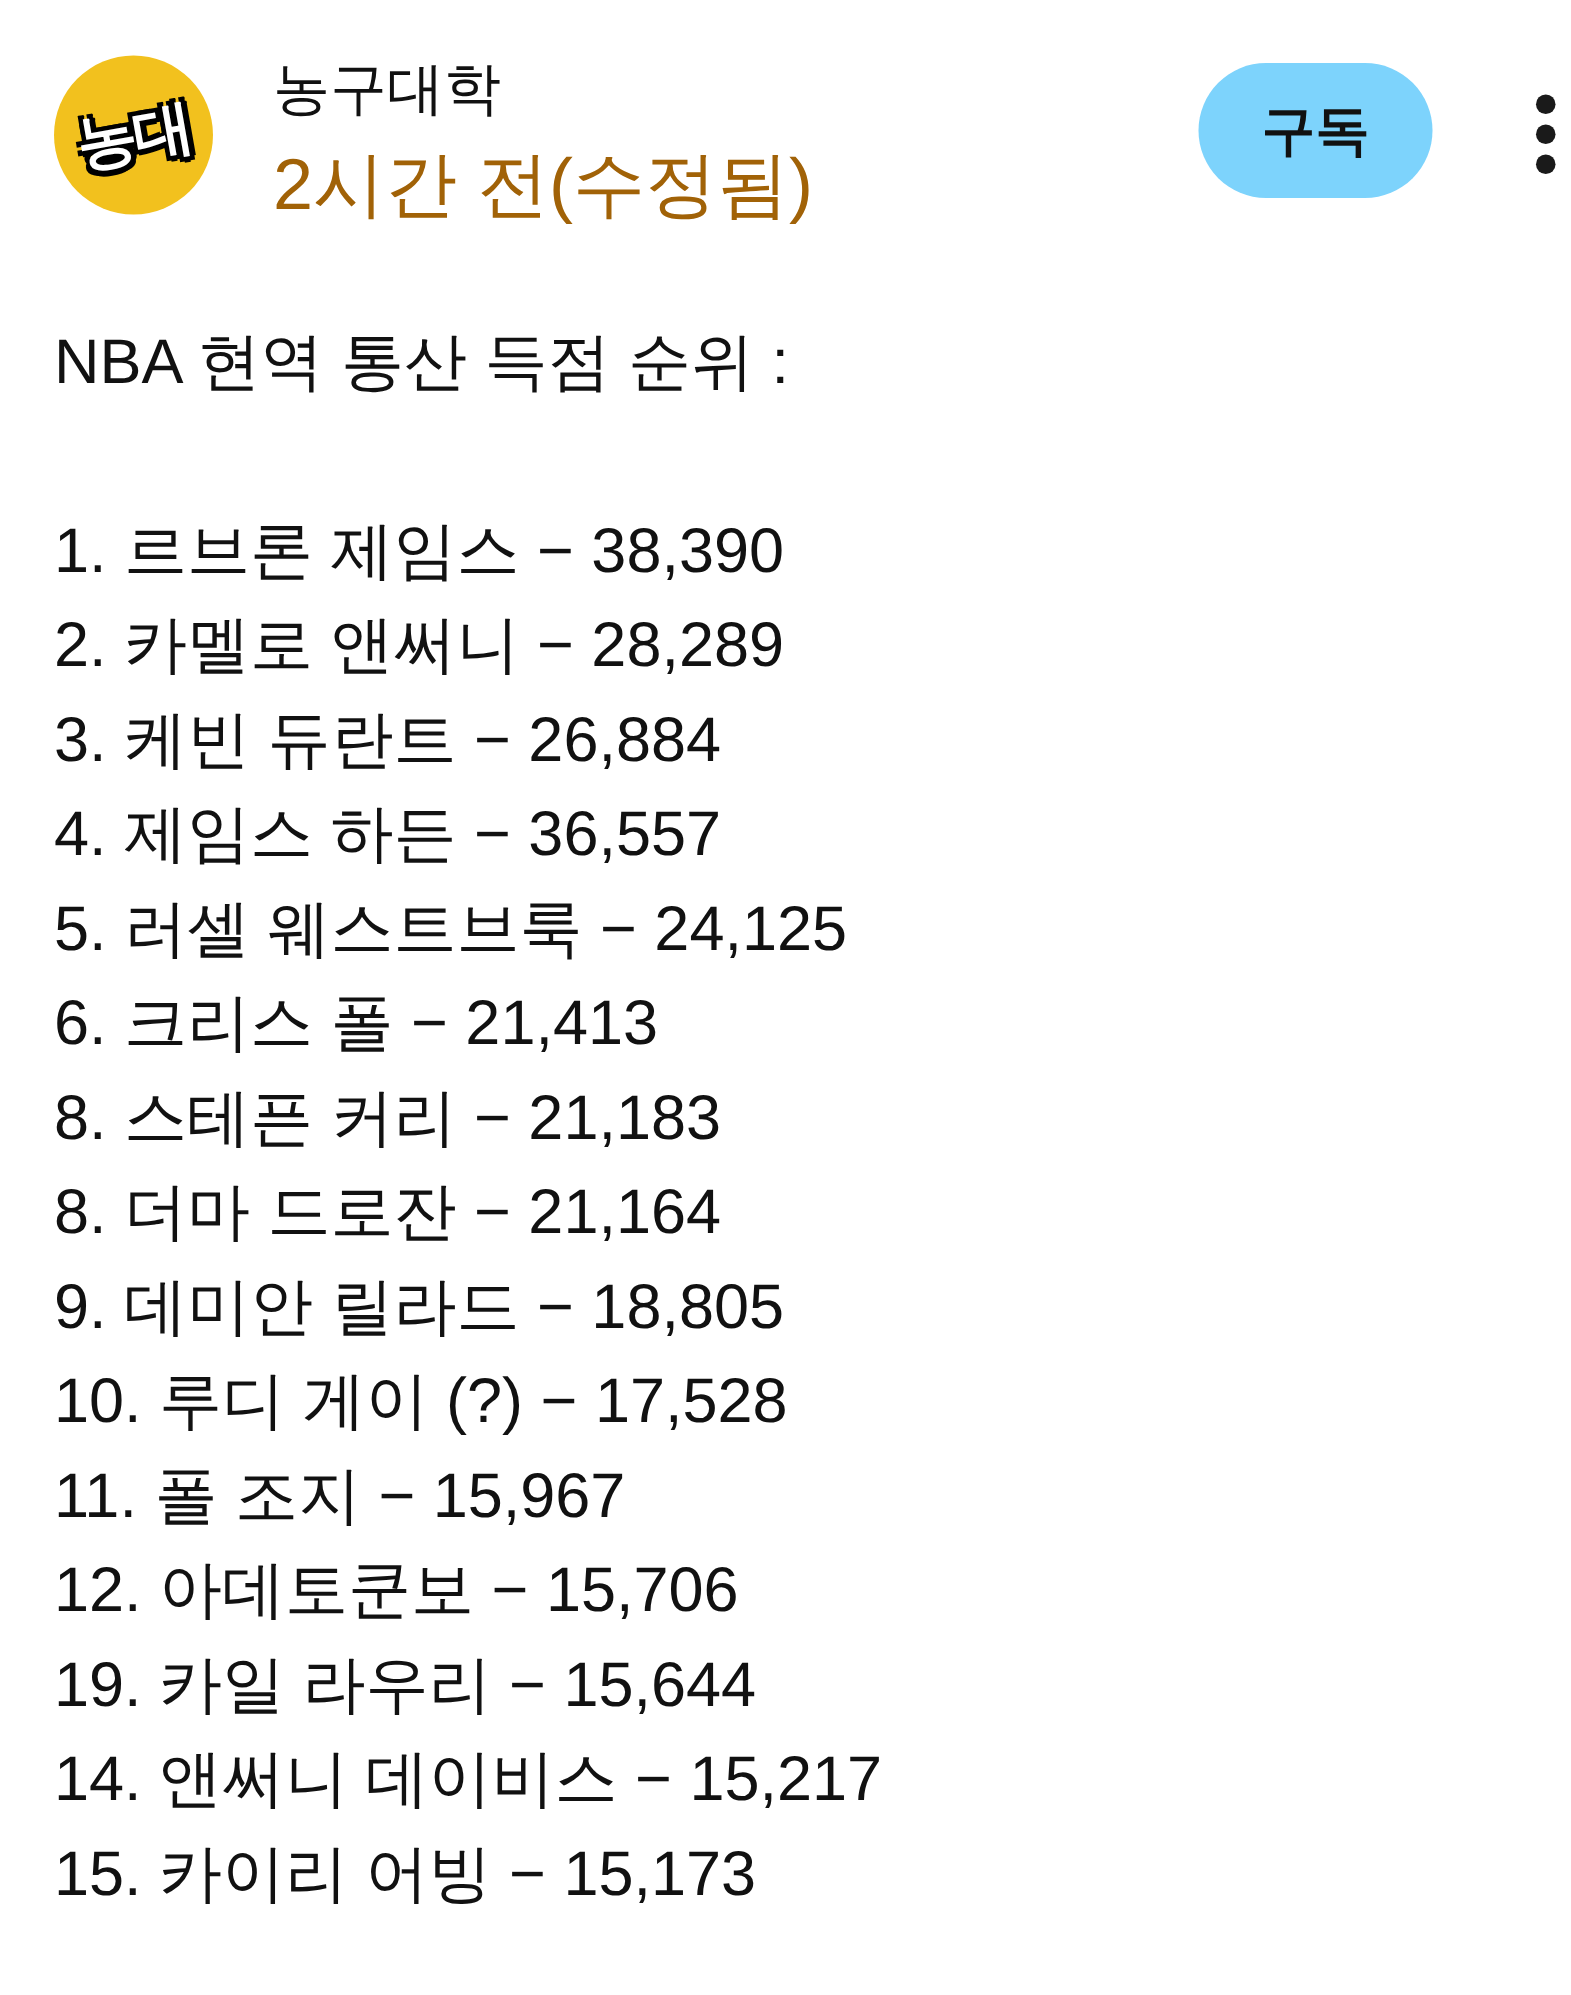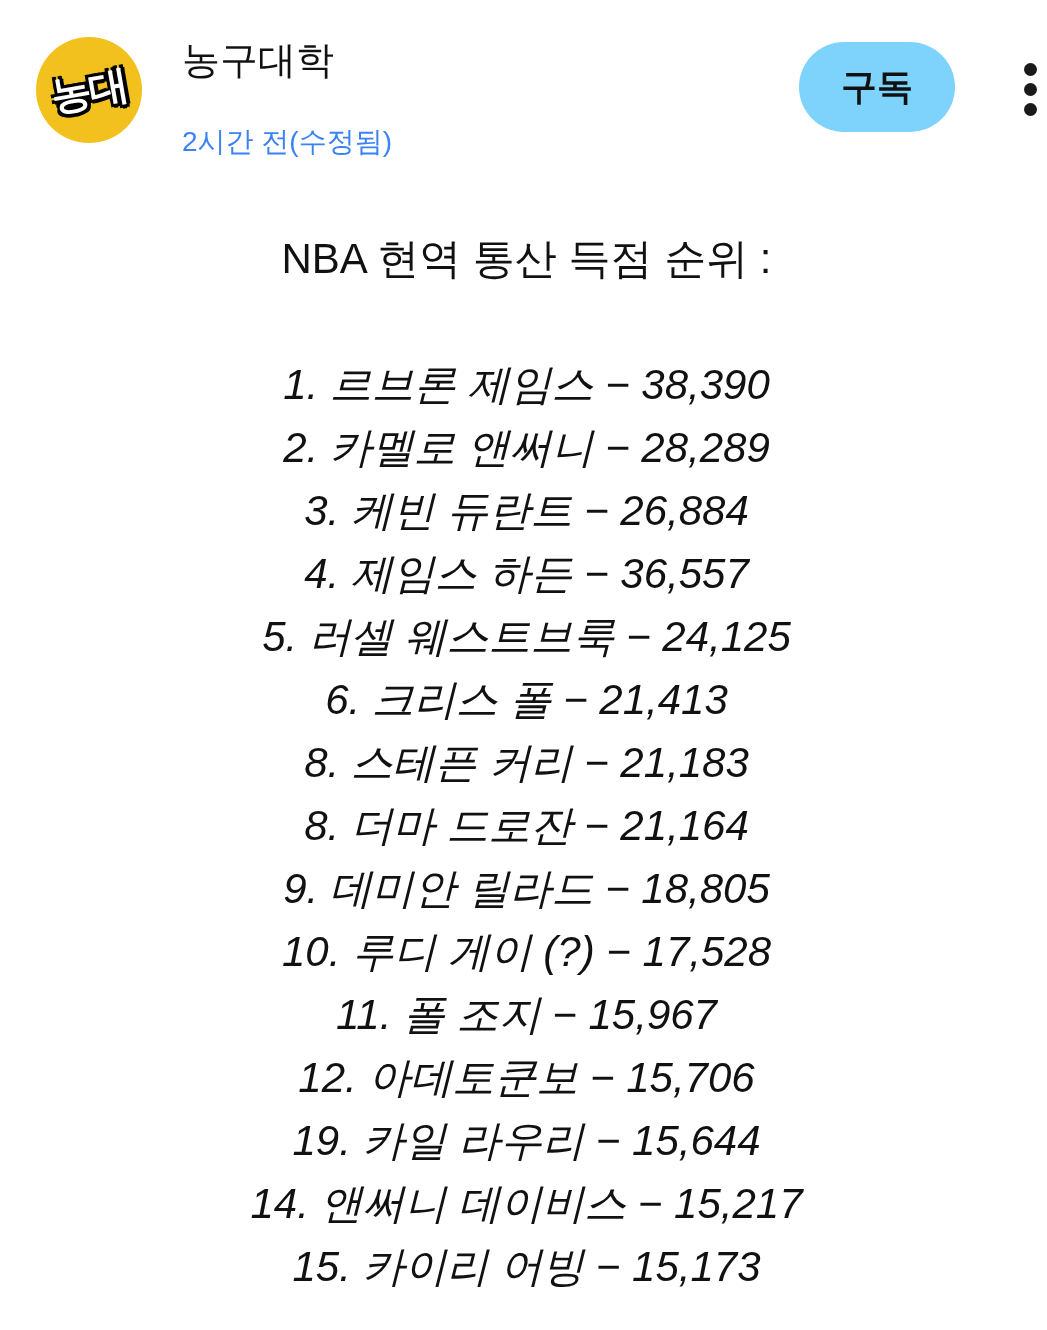--- a/index.html
+++ b/index.html
@@ -43,24 +43,24 @@
   }
   .channel-info { flex: 1; margin-left: 40px; min-width: 0; }
   .channel-name {
     font-size: 38px;
     font-weight: 400;
     line-height: 46px;
     color: #111111;
     cursor: pointer;
   }
   .timestamp {
-    margin-top: 36px;
-    font-size: 28px;
+    margin-top: 18px;
+    font-size: 48px;
     line-height: 46px;
-    color: #3b82f6;
+    color: #a16207;
     font-weight: 400;
   }
   .subscribe-button {
     flex: none;
     margin-top: 5px;
     margin-right: 69px;
     height: 90px;
     padding: 0 42px;
     border: none;
     border-radius: 45px;
@@ -83,30 +83,30 @@
     cursor: pointer;
   }
   .kebab-menu .dot {
     width: 13px;
     height: 13px;
     border-radius: 50%;
     background: #1a1a1a;
   }
 
   
-  .post-body { padding: 0 30px 0 36px; text-align: center; }
+  .post-body { padding: 0 30px 0 36px; }
   .post-title {
     margin: 62px 0 0 0;
     font-size: 42px;
     line-height: 63px;
     color: #111111;
     font-weight: 400;
   }
   .line-gap { height: 63px; }
-  .player-list { margin: 0; font-style: italic; }
+  .player-list { margin: 0; }
   .player-row {
     font-size: 42px;
     line-height: 63px;
     color: #111111;
     white-space: nowrap;
   }
 </style>
 </head>
 <body>
 

